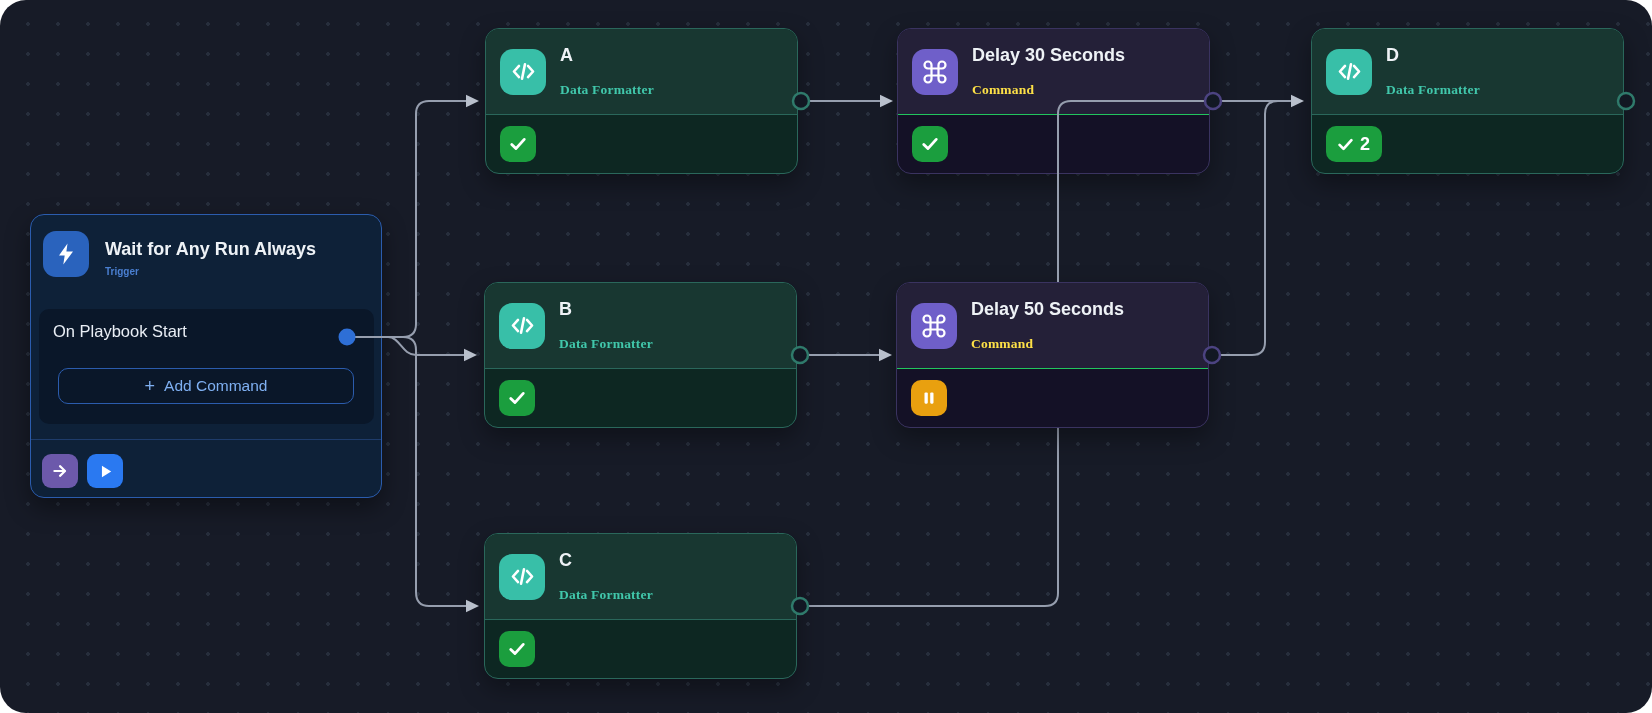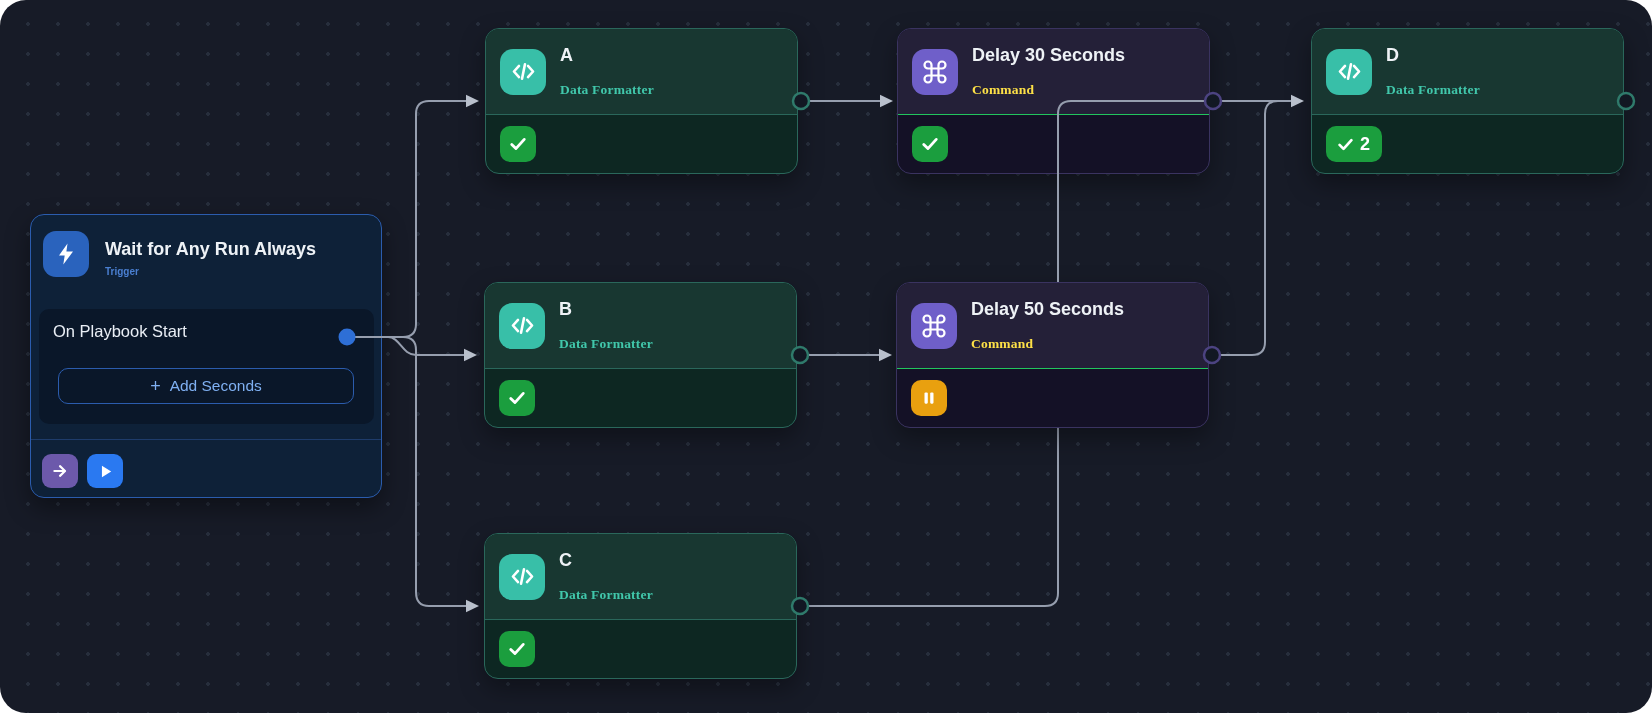--- a/index.html
+++ b/index.html
@@ -91,21 +91,21 @@
       </div>
       <div>
         <div class="trig-title">Wait for Any Run Always</div>
         <div class="trig-sub">Trigger</div>
       </div>
     </div>
     <div class="trig-panel">
       <div class="trig-event">On Playbook Start</div>
       <div class="add-btn">
         <span class="add-plus">+</span>
-        <span>Add Seconds</span>
+        <span>Add Command</span>
       </div>
     </div>
     <div class="trig-div"></div>
     <div class="trig-actions">
       <div class="act-btn violet">
         <svg width="18" height="18" viewBox="0 0 24 24">
           <line x1="4.5" y1="12" x2="18" y2="12" stroke="#ffffff" stroke-width="2.8" stroke-linecap="round"></line>
           <polyline points="12,5.5 18.7,12 12,18.5" fill="none" stroke="#ffffff" stroke-width="2.8" stroke-linecap="round" stroke-linejoin="round"></polyline>
         </svg>
       </div>

